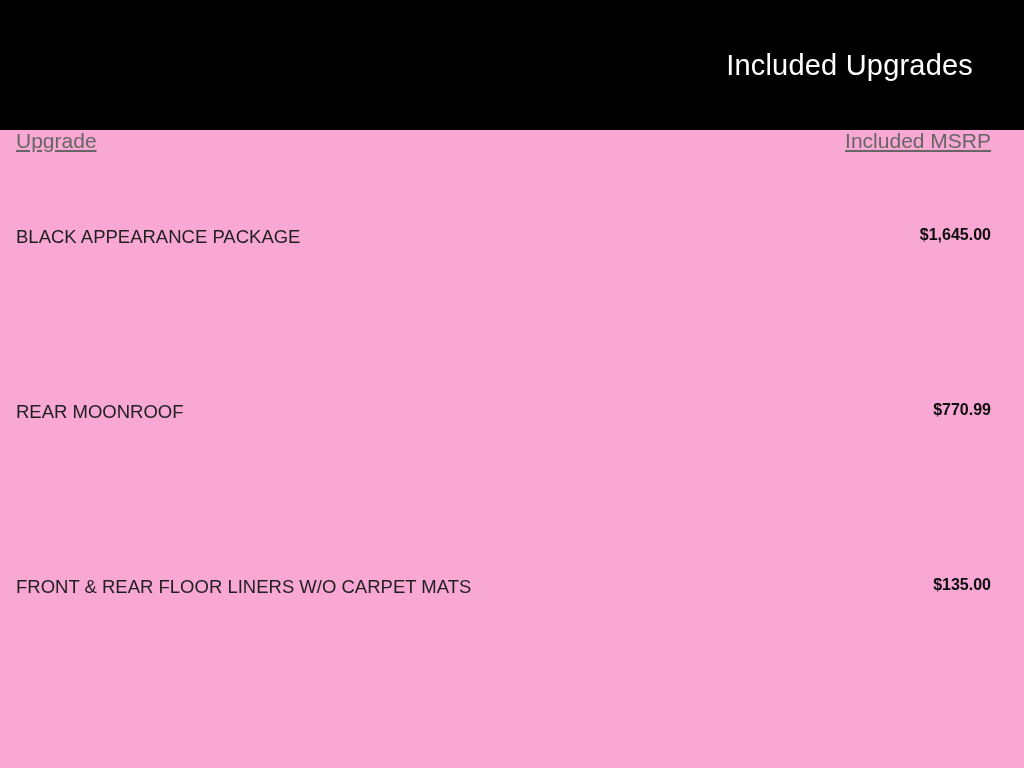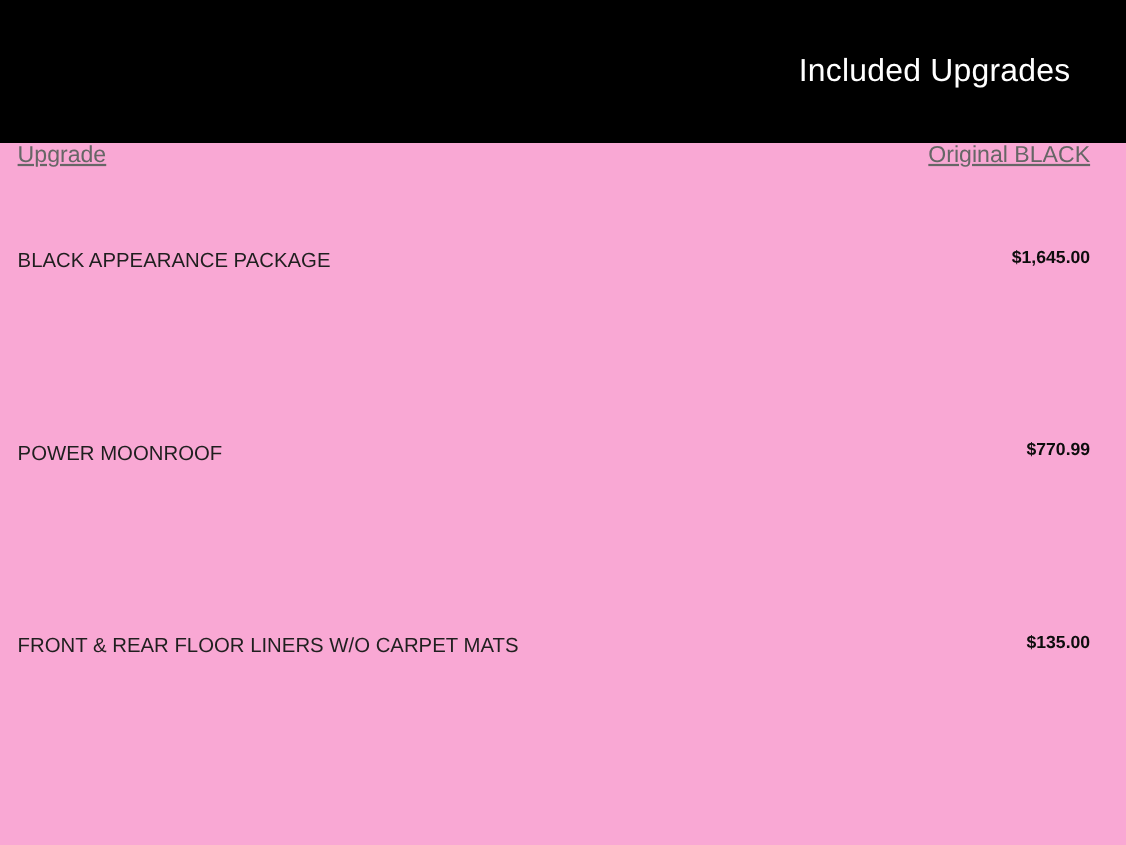--- a/index.html
+++ b/index.html
@@ -82,32 +82,32 @@
 <div class="page">
 
   <header class="topbar">
     <h1 class="title">Included Upgrades</h1>
   </header>
 
   <main class="content">
 
     <div class="thead">
       <span class="th-left">Upgrade</span>
-      <span class="th-right">Original BLACK</span>
+      <span class="th-right">Included MSRP</span>
     </div>
 
     <div class="rows">
 
       <div class="row">
         <span class="upgrade-name">BLACK APPEARANCE PACKAGE</span>
         <span class="upgrade-price">$1,645.00</span>
       </div>
 
       <div class="row">
-        <span class="upgrade-name">POWER MOONROOF</span>
+        <span class="upgrade-name">REAR MOONROOF</span>
         <span class="upgrade-price">$770.99</span>
       </div>
 
       <div class="row">
         <span class="upgrade-name">FRONT &amp; REAR FLOOR LINERS W/O CARPET MATS</span>
         <span class="upgrade-price">$135.00</span>
       </div>
 
     </div>
 

